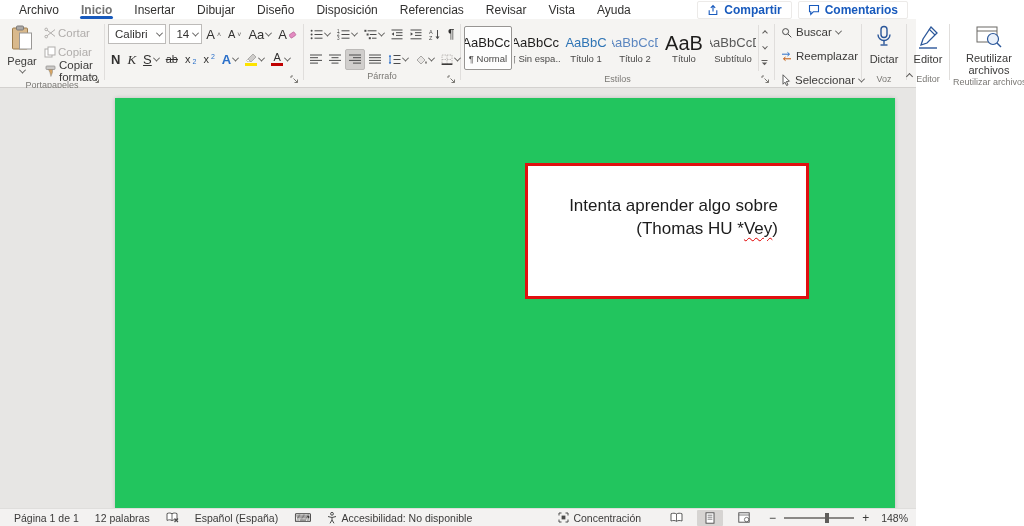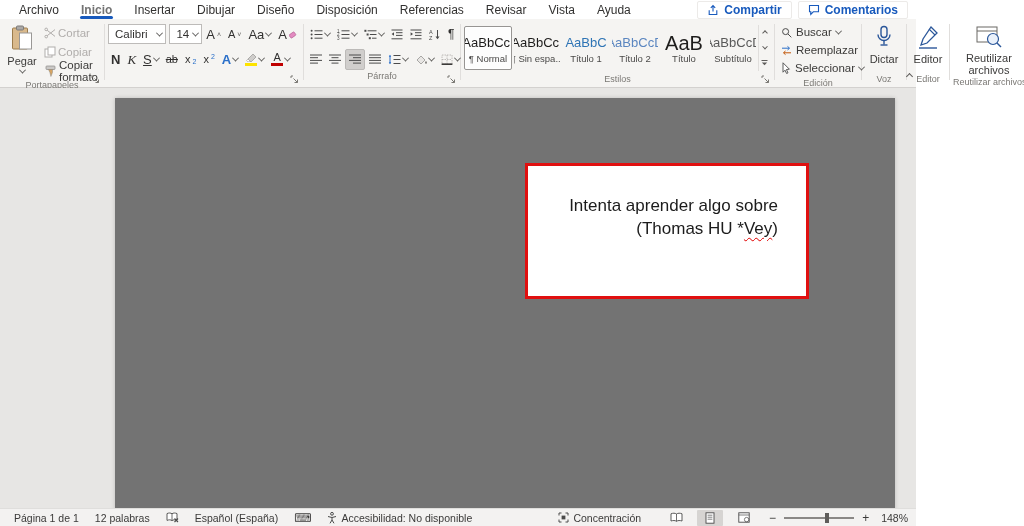--- a/index.html
+++ b/index.html
@@ -55,26 +55,26 @@
   .st-name { font-size:9.5px; color:#4a4948; white-space:nowrap; }
   .st-t1 .st-prev { color:#2e74b5; }
   .st-t2 .st-prev { color:#5b86c0; }
   .st-title .st-prev { font-size:20px; font-weight:400; letter-spacing:0; }
   .st-sub .st-prev { color:#595959; }
   .st-scroll { width:13px; display:flex; flex-direction:column; border-left:1px solid #e0dedc; }
   .st-scroll > div { flex:1; display:flex; align-items:center; justify-content:center; }
   .st-scroll .chev { width:4px; height:4px; }
 
   
-  .ed-rows { display:flex; flex-direction:column; gap:0; }
+  .ed-rows { display:flex; flex-direction:column; gap:6px; }
   .ed-rows .sbtn { height:18px; font-size:11.5px; gap:4px; }
 
   
   .docarea { flex:1; background:#e7e6e4; position:relative; overflow:hidden; }
-  .page { position:absolute; left:115px; top:10px; width:780px; height:420px; background:#737373; box-shadow:0 0 4px rgba(0,0,0,0.18); }
+  .page { position:absolute; left:115px; top:10px; width:780px; height:420px; background:#22c55e; box-shadow:0 0 4px rgba(0,0,0,0.18); }
   .textbox { position:absolute; left:410px; top:65px; width:284px; height:136px; border:3px solid #e01010; background:#fff; }
   .tb-text { position:absolute; top:28px; right:28px; left:10px; text-align:right; font-size:17px; line-height:23px; color:#1c1c1c; }
   .misspell { text-decoration:underline; text-decoration-style:wavy; text-decoration-color:#e00000; text-decoration-thickness:1px; text-underline-offset:3px; }
 
   
   .statusbar { height:18px; background:#f3f2f1; border-top:1px solid #dfdedc; display:flex; align-items:center; font-size:10.5px; color:#3b3a39; padding:0 8px 0 6px; flex:0 0 auto; gap:0; }
   .sb-item { display:flex; align-items:center; gap:4px; padding:0 8px; height:100%; }
   .sb-right { margin-left:auto; display:flex; align-items:center; height:100%; }
   .sb-viewbtn { width:26px; height:16px; display:flex; align-items:center; justify-content:center; border-radius:1px; }
   .sb-viewbtn.sel { background:#d6d4d2; }

